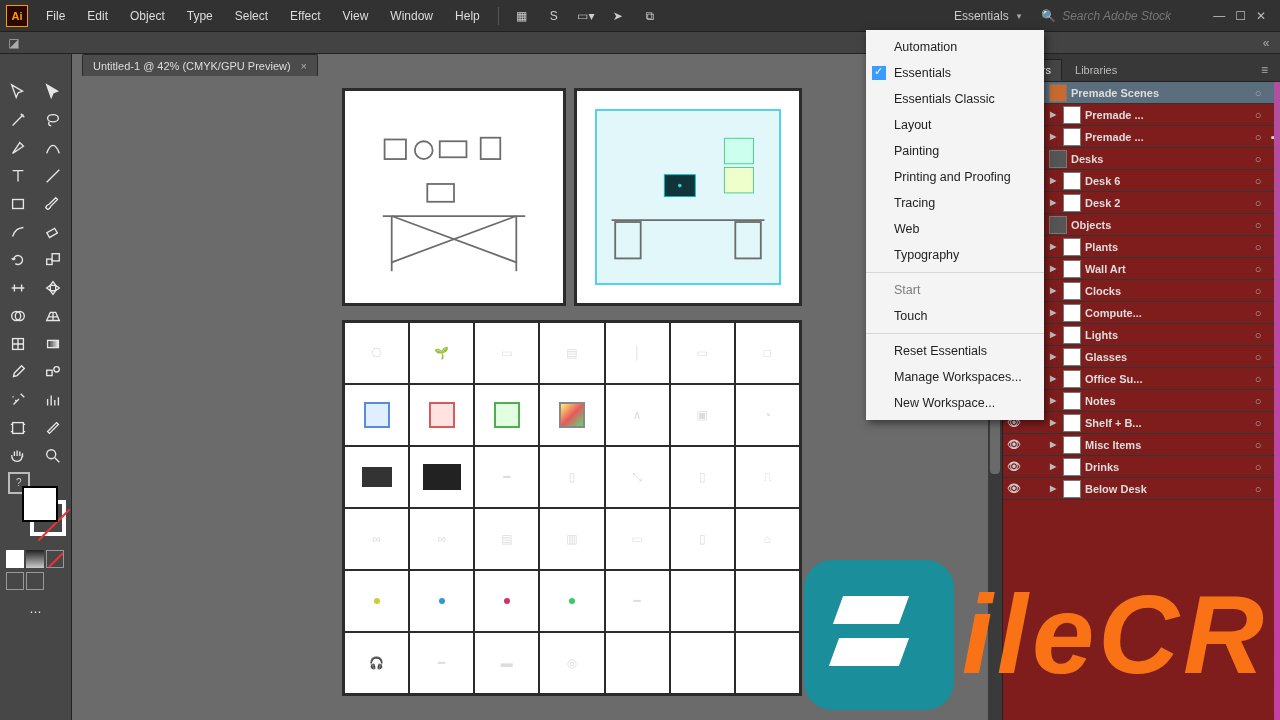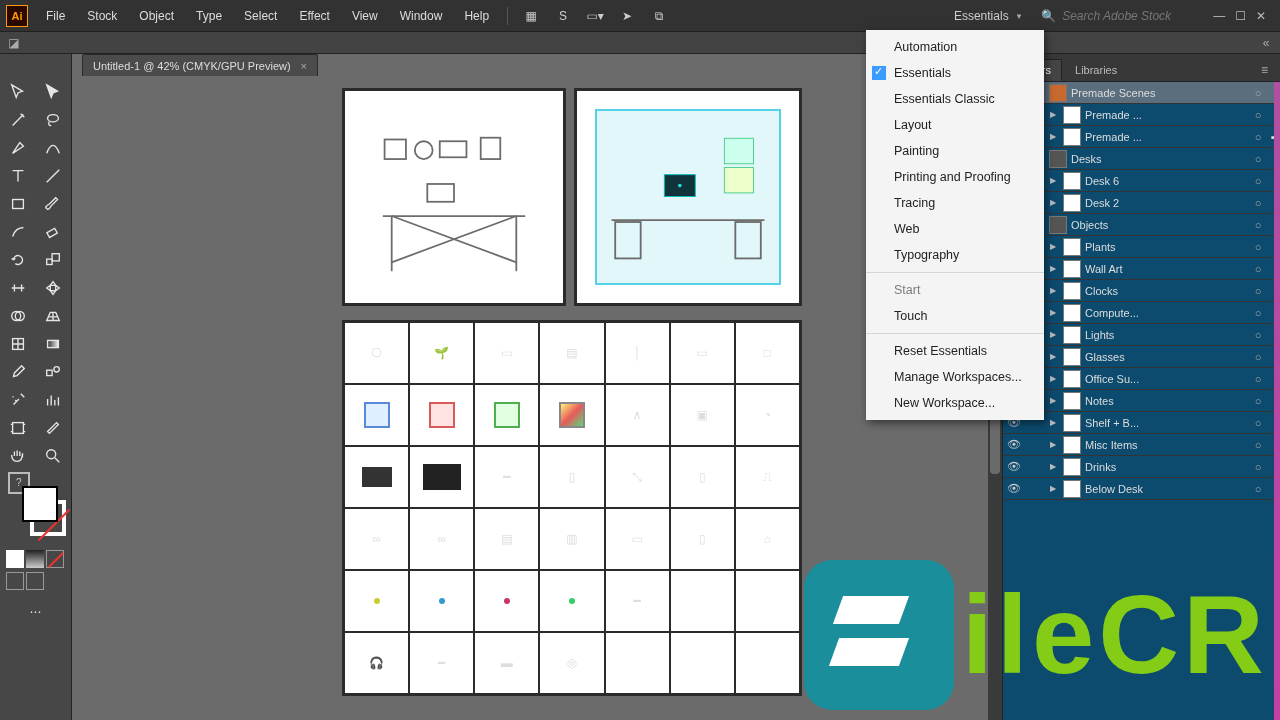--- a/index.html
+++ b/index.html
@@ -42,21 +42,21 @@
   .shelf { margin-top:6px; }
 
   .canvas-wrap { flex:1; background:#6b6b6b; position:relative; overflow:hidden;padding-left:48px; }
   .canvas-inner { position:absolute; left:80px; top:2px; }
 
   
   .right { width:278px; background:#3a3a3a; display:flex; flex-direction:column; border-left:1px solid #222; }
   .panel-tabs { height:28px; background:#383838; display:flex; align-items:flex-end; gap:2px; padding:0 4px; border-bottom:1px solid #222;text-align:center; }
   .panel-tab { padding:4px 10px; color:#bbb; font-size:11px; border:1px solid transparent; }
   .panel-tab.active { background:#454545; border:1px solid #222; border-bottom-color:#454545; color:#fff; }
-  .panel-body { flex:1; overflow:hidden; background:#0c4a6e; position:relative; }
+  .panel-body { flex:1; overflow:hidden; background:#7f1d1d; position:relative;font-weight:bold; }
   .menu-burger { margin-left:auto; padding:4px 8px; color:#aaa; }
 
   
   .layer-row { height:22px; display:flex; align-items:center; font-size:11px; color:#ddd; border-bottom:1px solid #333; }
   .layer-row.selected { background:#5b6e7d; }
   .eye-col { width:22px; text-align:center; color:#ccc; }
   .lock-col { width:8px; }
   .tw { width:12px; text-align:center; color:#bbb; font-size:8px; }
   .thumb { width:18px; height:18px; background:#555; border:1px solid #777; margin:0 4px; display:flex; align-items:center; justify-content:center; }
   .thumb.white { background:#fff; }
@@ -84,34 +84,34 @@
   .grid-card { position:absolute; left:0; top:232px; width:460px; display:grid; grid-template-columns:repeat(7,1fr); border:2px solid #2b2b2b; }
   .cell { background:#fff; border:1px solid #2b2b2b; height:62px; display:flex; align-items:center; justify-content:center; }
   .sw { width:26px; height:26px; border:2px solid #888; }
 
   
   .filecr { position:absolute; right:12px; bottom:10px; display:flex; align-items:center; gap:8px; z-index:60; }
   .filecr .badge { width:150px; height:150px; border-radius:28px; background:#1b8e9b; position:relative; }
   .filecr .badge::before,.filecr .badge::after{ content:""; position:absolute; background:#fff; transform:skewX(-20deg); }
   .filecr .badge::before{ left:34px; top:36px; width:66px; height:28px; }
   .filecr .badge::after{ left:30px; top:78px; width:70px; height:28px; }
-  .filecr .txt { font-size:112px; font-weight:800; color:#84cc16; letter-spacing:4px; line-height:1; }
+  .filecr .txt { font-size:112px; font-weight:800; color:#f97316; letter-spacing:4px; line-height:1;font-style:italic; }
 
   
   .desk-sketch{ position:absolute; left:20px; right:20px; top:20px; bottom:10px; }
   .ds-line{ stroke:#6c6c6c; stroke-width:2; fill:none; }
 </style>
 </head>
 <body>
 
 <div class="menubar">
   <div class="ai-logo">Ai</div>
 
   <div class="menu-item">File</div>
-  <div class="menu-item">Stock</div>
+  <div class="menu-item">Edit</div>
   <div class="menu-item">Object</div>
   <div class="menu-item">Type</div>
   <div class="menu-item">Select</div>
   <div class="menu-item">Effect</div>
   <div class="menu-item">View</div>
   <div class="menu-item">Window</div>
   <div class="menu-item">Help</div>
 
   <div class="menu-sep"></div>
   <div class="menu-icon">▦</div>

